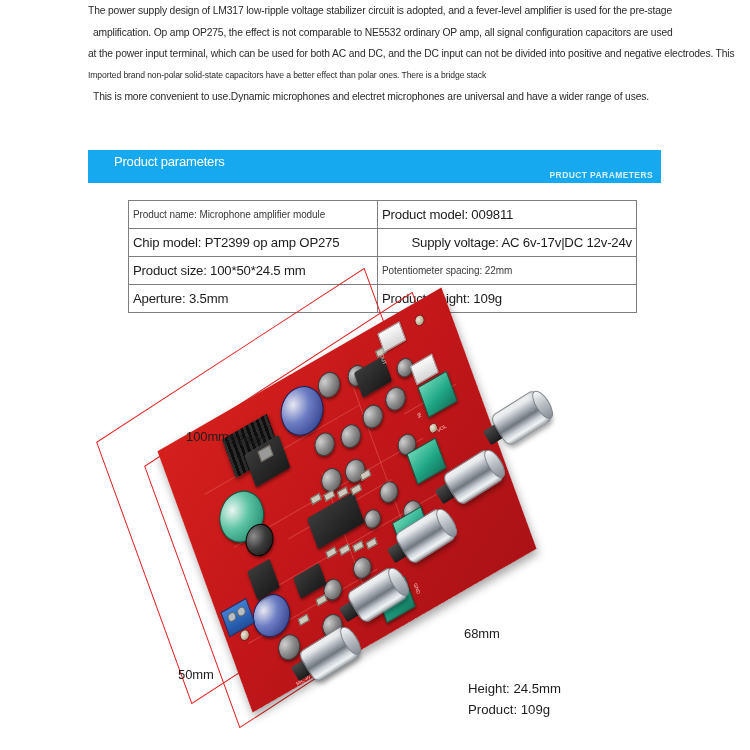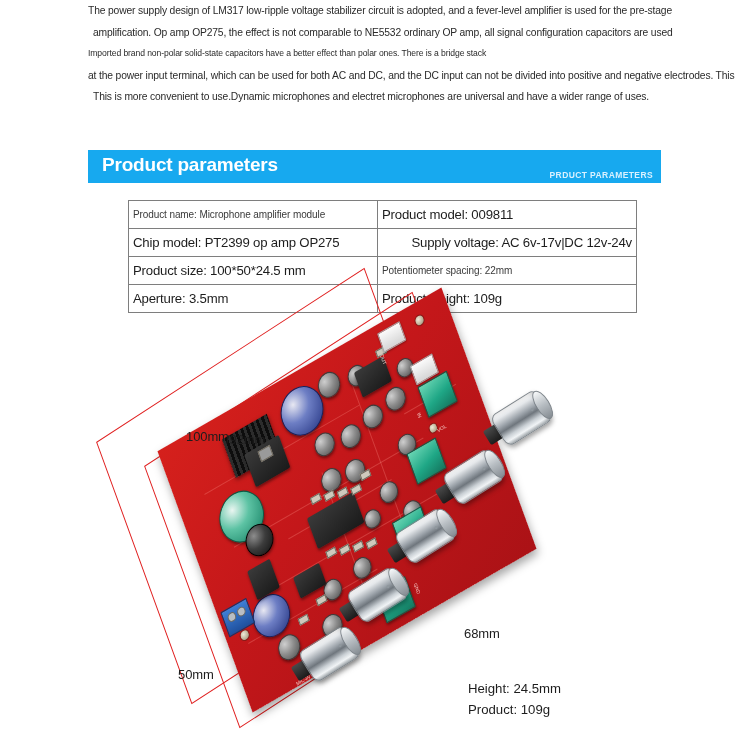--- a/index.html
+++ b/index.html
@@ -42,24 +42,24 @@
     position: absolute;
     left: 88px;
     top: 150px;
     width: 573px;
     height: 33px;
     background: #17a9ef;
     color: #ffffff;
   }
   #banner .banner-title {
     position: absolute;
-    left: 14px;
+    left: 26px;
     top: 4px;
-    font-size: 19px;
-    font-weight: 700;
+    font-size: 13px;
+    font-weight: 400;
     letter-spacing: -0.2px;
     white-space: nowrap;
   }
   #banner .banner-sub {
     position: absolute;
     right: 8px;
     bottom: 3px;
     font-size: 8.5px;
     font-weight: 700;
     letter-spacing: 0.4px;
@@ -277,22 +277,22 @@
     border-radius: 50%;
     background: #8f979d;
   }
 </style>
 </head>
 <body>
 
 <div id="description">
   <p class="desc-line">The power supply design of LM317 low-ripple voltage stabilizer circuit is adopted, and a fever-level amplifier is used for the pre-stage</p>
   <p class="desc-line indent">amplification. Op amp OP275, the effect is not comparable to NE5532 ordinary OP amp, all signal configuration capacitors are used</p>
+  <p class="desc-line">at the power input terminal, which can be used for both AC and DC, and the DC input can not be divided into positive and negative electrodes. This</p>
   <p class="desc-line small">Imported brand non-polar solid-state capacitors have a better effect than polar ones. There is a bridge stack</p>
-  <p class="desc-line">at the power input terminal, which can be used for both AC and DC, and the DC input can not be divided into positive and negative electrodes. This</p>
   <p class="desc-line indent">This is more convenient to use.Dynamic microphones and electret microphones are universal and have a wider range of uses.</p>
 </div>
 
 <div id="banner">
   <div class="banner-title">Product parameters</div>
   <div class="banner-sub">PRDUCT PARAMETERS</div>
 </div>
 
 <table id="param-table">
   <tbody>

